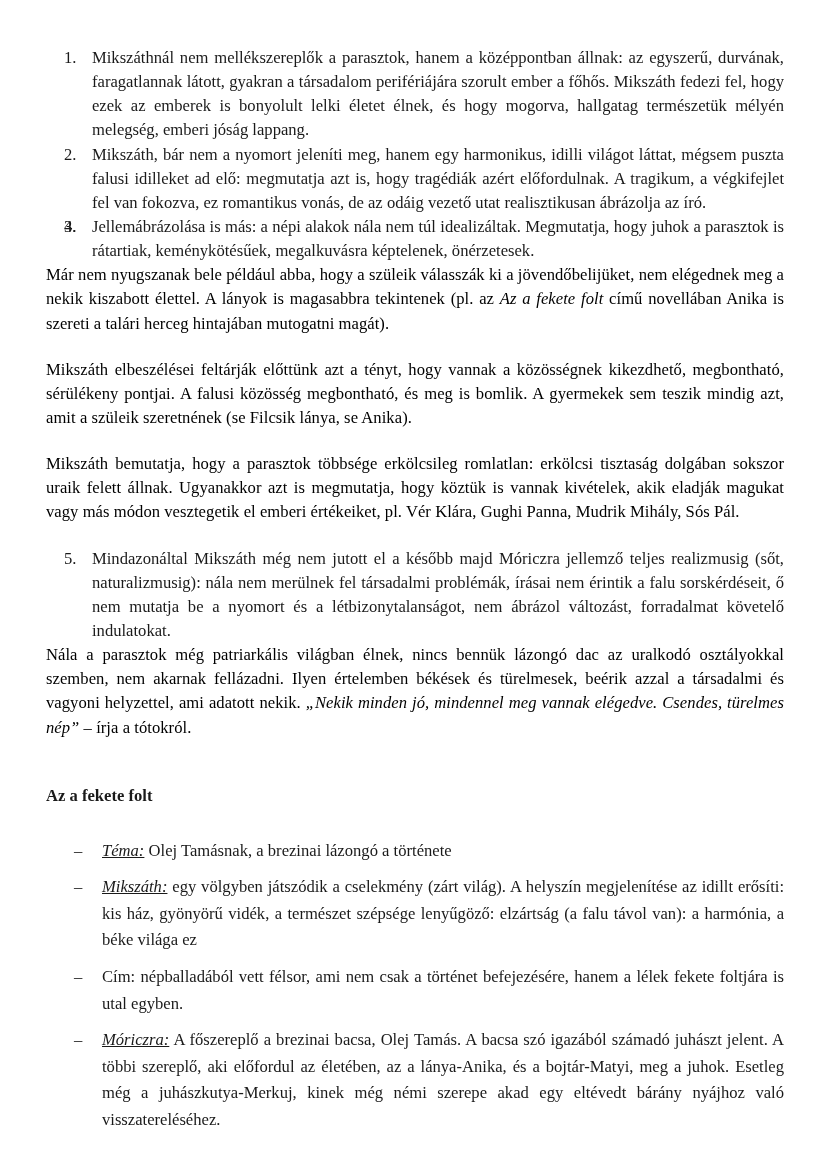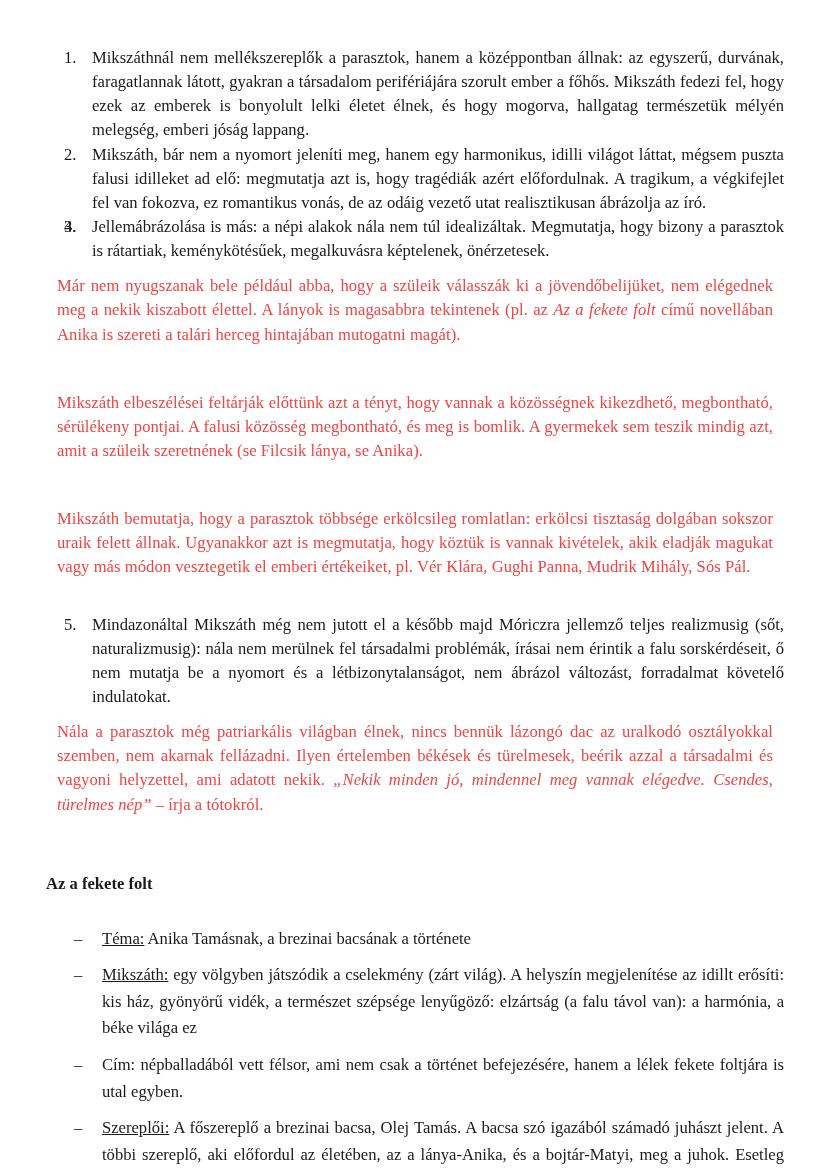--- a/index.html
+++ b/index.html
@@ -23,22 +23,22 @@
     padding: 46px 44px 0 46px;
     background: #ffffff;
   }
 
   
   .para {
     font-size: 16.6px;
     line-height: 1.455;
     text-align: justify;
     text-justify: inter-word;
-    margin: 11px;
-    color: #ef4444;
+    margin: 0;
+    color: #000000;
     letter-spacing: 0.05px;
   }
   .spacer-sm { height: 14px; }
   .spacer-md { height: 22px; }
   .spacer-lg { height: 30px; }
 
   
   ol.numlist {
     margin: 0;
     padding: 0;
@@ -78,21 +78,21 @@
     margin: 0 0 10px 0;
   }
   ul.dashlist > li .dash {
     position: absolute;
     left: 0;
     top: 0;
     font-size: 16.6px;
     line-height: 1.6;
   }
 
-  .u { text-decoration: underline; }
+  .u { text-decoration: underline; font-style: italic; }
   .i { font-style: italic; }
   h2.section-heading {
     font-size: 16.6px;
     font-weight: bold;
     margin: 0;
     line-height: 1.455;
     text-align: left;
   }
 </style>
 </head>
@@ -108,21 +108,21 @@
       </li>
       <li>
         <span class="marker">2.</span>
         <span>Mikszáth, bár nem a nyomort jeleníti meg, hanem egy harmonikus, idilli világot láttat, mégsem puszta falusi idilleket ad elő: megmutatja azt is, hogy tragédiák azért előfordulnak. A tragikum, a végkifejlet fel van fokozva, ez romantikus vonás, de az odáig vezető utat realisztikusan ábrázolja az író.</span>
       </li>
       <li>
         <span class="marker">3.</span>
       </li>
       <li>
         <span class="marker">4.</span>
-        <span>Jellemábrázolása is más: a népi alakok nála nem túl idealizáltak. Megmutatja, hogy bizony a parasztok is rátartiak, keménykötésűek, megalkuvásra képtelenek, önérzetesek.</span>
+        <span>Jellemábrázolása is más: a népi alakok nála nem túl idealizáltak. Megmutatja, hogy juhok a parasztok is rátartiak, keménykötésűek, megalkuvásra képtelenek, önérzetesek.</span>
       </li>
     </ol>
   </div>
 
   <p class="para"><span>Már nem nyugszanak bele például abba, hogy a szüleik válasszák ki a jövendőbelijüket, nem elégednek meg a nekik kiszabott élettel. A lányok is magasabbra tekintenek (pl. az </span><span class="i">Az a fekete folt</span><span> című novellában Anika is szereti a talári herceg hintajában mutogatni magát).</span></p>
 
   <div class="spacer-md"></div>
 
   <p class="para">Mikszáth elbeszélései feltárják előttünk azt a tényt, hogy vannak a közösségnek kikezdhető, megbontható, sérülékeny pontjai. A falusi közösség megbontható, és meg is bomlik. A gyermekek sem teszik mindig azt, amit a szüleik szeretnének (se Filcsik lánya, se Anika).</p>
 
@@ -146,29 +146,29 @@
   <div class="spacer-lg"></div>
   <div class="spacer-sm"></div>
 
   <h2 class="section-heading">Az a fekete folt</h2>
 
   <div class="spacer-lg"></div>
 
   <ul class="dashlist">
     <li>
       <span class="dash">–</span>
-      <span class="u">Téma:</span><span> Anika Tamásnak, a brezinai bacsának a története</span>
+      <span class="u">Téma:</span><span> Olej Tamásnak, a brezinai lázongó a története</span>
     </li>
     <li>
       <span class="dash">–</span>
       <span class="u">Mikszáth:</span><span> egy völgyben játszódik a cselekmény (zárt világ). A helyszín megjelenítése az idillt erősíti: kis ház, gyönyörű vidék, a természet szépsége lenyűgöző: elzártság (a falu távol van): a harmónia, a béke világa ez</span>
     </li>
     <li>
       <span class="dash">–</span>
       <span>Cím:</span><span> népballadából vett félsor, ami nem csak a történet befejezésére, hanem a lélek fekete foltjára is utal egyben.</span>
     </li>
     <li>
       <span class="dash">–</span>
-      <span class="u">Szereplői:</span><span> A főszereplő a brezinai bacsa, Olej Tamás. A bacsa szó igazából számadó juhászt jelent. A többi szereplő, aki előfordul az életében, az a lánya-Anika, és a bojtár-Matyi, meg a juhok. Esetleg még a juhászkutya-Merkuj, kinek még némi szerepe akad egy eltévedt bárány nyájhoz való visszatereléséhez.</span>
+      <span class="u">Móriczra:</span><span> A főszereplő a brezinai bacsa, Olej Tamás. A bacsa szó igazából számadó juhászt jelent. A többi szereplő, aki előfordul az életében, az a lánya-Anika, és a bojtár-Matyi, meg a juhok. Esetleg még a juhászkutya-Merkuj, kinek még némi szerepe akad egy eltévedt bárány nyájhoz való visszatereléséhez.</span>
     </li>
   </ul>
 
 </div>
 
 </body></html>

